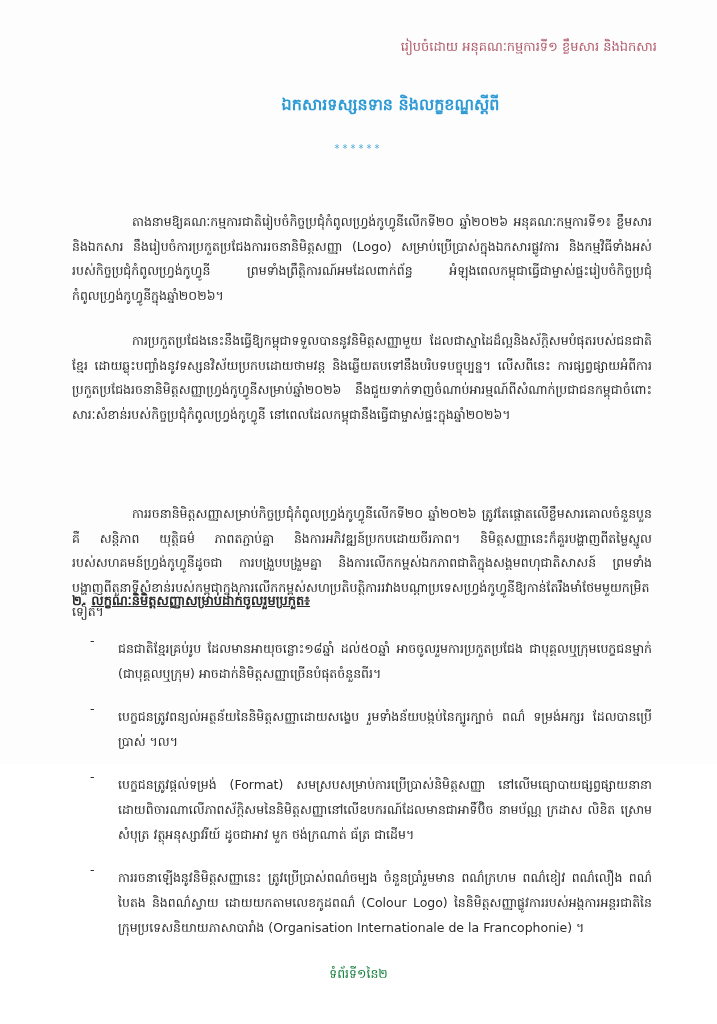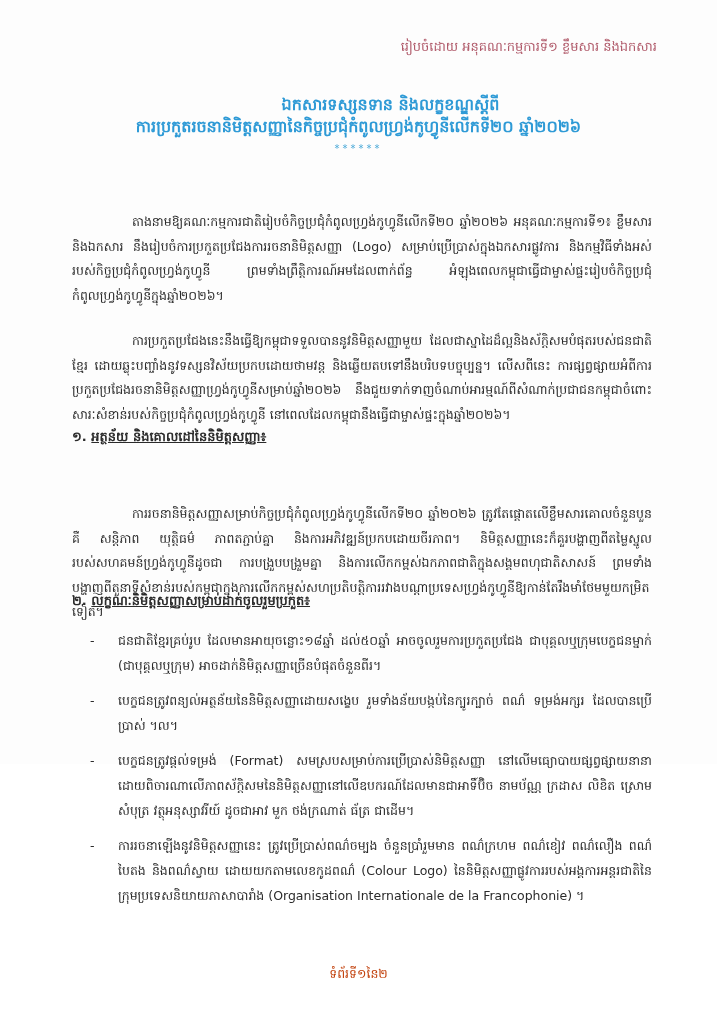--- a/index.html
+++ b/index.html
@@ -16,46 +16,41 @@
   .p1 { top:175px; }
   .p2 { top:294px; }
   .p3 { top:467px; }
   .heading { position:absolute; left:72px; font-size:13px; font-weight:bold; }
   .heading .u { text-decoration:underline; }
   .h1 { top:428px; }
   .h2 { top:592px; }
   .bullets { position:absolute; left:90px; width:562px; top:628px; font-size:12.5px; line-height:25px; }
   .bullet { display:flex; margin-bottom:10px; }
   .bullet .dash { width:28px; flex:none; }
-  .bullet .txt { flex:1; text-align:justify; }
-  .footer { position:absolute; left:0; width:717px; top:966px; text-align:center; font-size:12.5px; color:#c2410c; }
+  .bullet .txt { flex:1; text-align:justify;margin-top:8px; }
+  .footer { position:absolute; left:0; width:717px; top:966px; text-align:center; font-size:12.5px; color:#15803d; }
 </style>
 </head>
 <body>
 
 <div class="page">
 
   <div class="prep">រៀបចំដោយ អនុគណៈកម្មការទី១ ខ្លឹមសារ និងឯកសារ</div>
 
   <div class="title t1">ឯកសារទស្សនទាន និងលក្ខខណ្ឌស្ដីពី</div>
-  <div class="title t2">ការប្រកួតរចនានិមិត្តសញ្ញានៃកិច្ចប្រជុំកំពូលហ្វ្រង់កូហ្វូនីលើកទី២០ ឆ្នាំ២០២៦</div>
   <div class="stars">******</div>
 
   <div class="para p1">
     <span class="ind"></span><span>តាងនាមឱ្យគណៈកម្មការជាតិរៀបចំកិច្ចប្រជុំកំពូលហ្វ្រង់កូហ្វូនីលើកទី២០ ឆ្នាំ២០២៦ អនុគណៈកម្មការទី១៖ ខ្លឹមសារ និងឯកសារ នឹងរៀបចំការប្រកួតប្រជែងការរចនានិមិត្តសញ្ញា (Logo) សម្រាប់ប្រើប្រាស់ក្នុងឯកសារផ្លូវការ និងកម្មវិធីទាំងអស់របស់កិច្ចប្រជុំកំពូលហ្វ្រង់កូហ្វូនី ព្រមទាំងព្រឹត្តិការណ៍អមដែលពាក់ព័ន្ធ អំឡុងពេលកម្ពុជាធ្វើជាម្ចាស់ផ្ទះរៀបចំកិច្ចប្រជុំកំពូលហ្វ្រង់កូហ្វូនីក្នុងឆ្នាំ២០២៦។</span>
   </div>
 
   <div class="para p2">
     <span class="ind"></span><span>ការប្រកួតប្រជែងនេះនឹងធ្វើឱ្យកម្ពុជាទទួលបាននូវនិមិត្តសញ្ញាមួយ ដែលជាស្នាដៃដ៏ល្អនិងស័ក្តិសមបំផុតរបស់ជនជាតិខ្មែរ ដោយឆ្លុះបញ្ចាំងនូវទស្សនវិស័យប្រកបដោយថាមវន្ត និងឆ្លើយតបទៅនឹងបរិបទបច្ចុប្បន្ន។ លើសពីនេះ ការផ្សព្វផ្សាយអំពីការប្រកួតប្រជែងរចនានិមិត្តសញ្ញាហ្វ្រង់កូហ្វូនីសម្រាប់ឆ្នាំ២០២៦ នឹងជួយទាក់ទាញចំណាប់អារម្មណ៍ពីសំណាក់ប្រជាជនកម្ពុជាចំពោះសារៈសំខាន់របស់កិច្ចប្រជុំកំពូលហ្វ្រង់កូហ្វូនី នៅពេលដែលកម្ពុជានឹងធ្វើជាម្ចាស់ផ្ទះក្នុងឆ្នាំ២០២៦។</span>
   </div>
 
-  <div class="heading h1">
-    <span>១.</span>
-    <span class="u">អត្ថន័យ និងគោលដៅនៃនិមិត្តសញ្ញា៖</span>
-  </div>
 
   <div class="para p3">
     <span class="ind"></span><span>ការរចនានិមិត្តសញ្ញាសម្រាប់កិច្ចប្រជុំកំពូលហ្វ្រង់កូហ្វូនីលើកទី២០ ឆ្នាំ២០២៦ ត្រូវតែផ្ដោតលើខ្លឹមសារគោលចំនួនបួន គឺ សន្តិភាព យុត្តិធម៌ ភាពតភ្ជាប់គ្នា និងការអភិវឌ្ឍន៍ប្រកបដោយចីរភាព។ និមិត្តសញ្ញានេះក៏គួរបង្ហាញពីតម្លៃស្នូលរបស់សហគមន៍ហ្វ្រង់កូហ្វូនីដូចជា ការបង្រួបបង្រួមគ្នា និងការលើកកម្ពស់ឯកភាពជាតិក្នុងសង្គមពហុជាតិសាសន៍ ព្រមទាំងបង្ហាញពីតួនាទីសំខាន់របស់កម្ពុជាក្នុងការលើកកម្ពស់សហប្រតិបត្តិការរវាងបណ្ដាប្រទេសហ្វ្រង់កូហ្វូនីឱ្យកាន់តែរឹងមាំថែមមួយកម្រិតទៀត។</span>
   </div>
 
   <div class="heading h2">
     <span>២.</span>
     <span class="u">លក្ខណៈនិមិត្តសញ្ញាសម្រាប់ដាក់ចូលរួមប្រកួត៖</span>
   </div>
 

